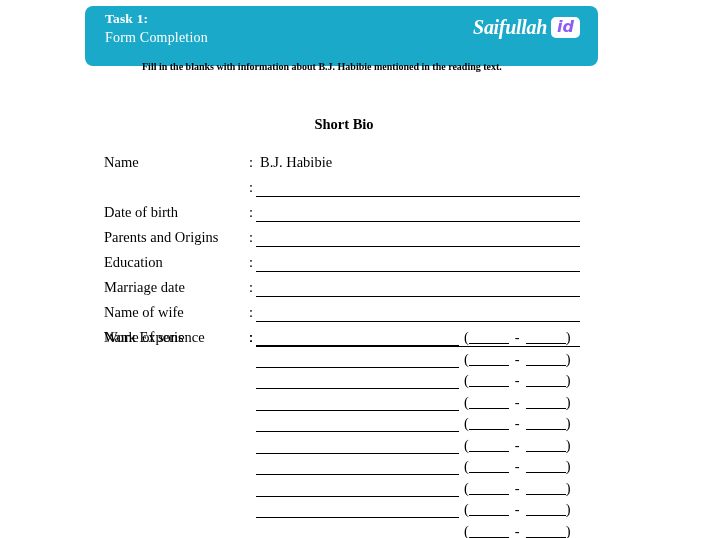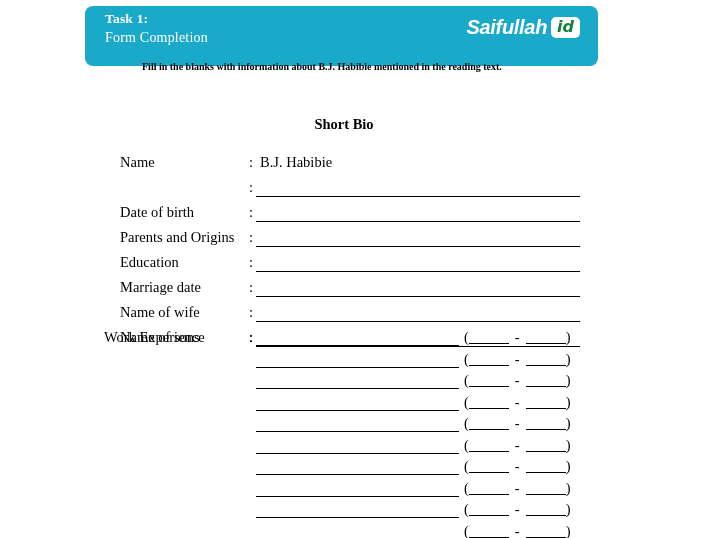--- a/index.html
+++ b/index.html
@@ -48,30 +48,30 @@
   }
   .brand {
     position: absolute;
     right: 18px;
     top: 10px;
     display: flex;
     align-items: center;
     gap: 4px;
   }
   .brand .brand-name {
-    font-family: Liberation Sans, sans-serif;
+    font-family: Liberation Serif, serif;
     font-size: 20px;
     font-weight: bold;
     font-style: italic;
     color: #ffffff;
     letter-spacing: -0.3px;
   }
   .brand .brand-badge {
     background: #ffffff;
-    color: #15803d;
+    color: #8b5cf6;
     font-family: "DejaVu Sans", sans-serif;
     font-size: 16px;
     font-weight: bold;
     font-style: italic;
     border-radius: 5px;
     padding: 0px 6px 1px 6px;
     line-height: 1.25;
   }
 
   
@@ -109,21 +109,20 @@
     position: relative;
     height: 25px;
     font-size: 14.5px;
   }
   .flabel {
     position: absolute;
     left: 0;
     top: 0;
     width: 142px;
     white-space: nowrap;
-    margin-left: 16px;
   }
   .fcolon {
     position: absolute;
     left: 145px;
     top: 0;
   }
   .fvalue {
     position: absolute;
     left: 156px;
     top: 0;

